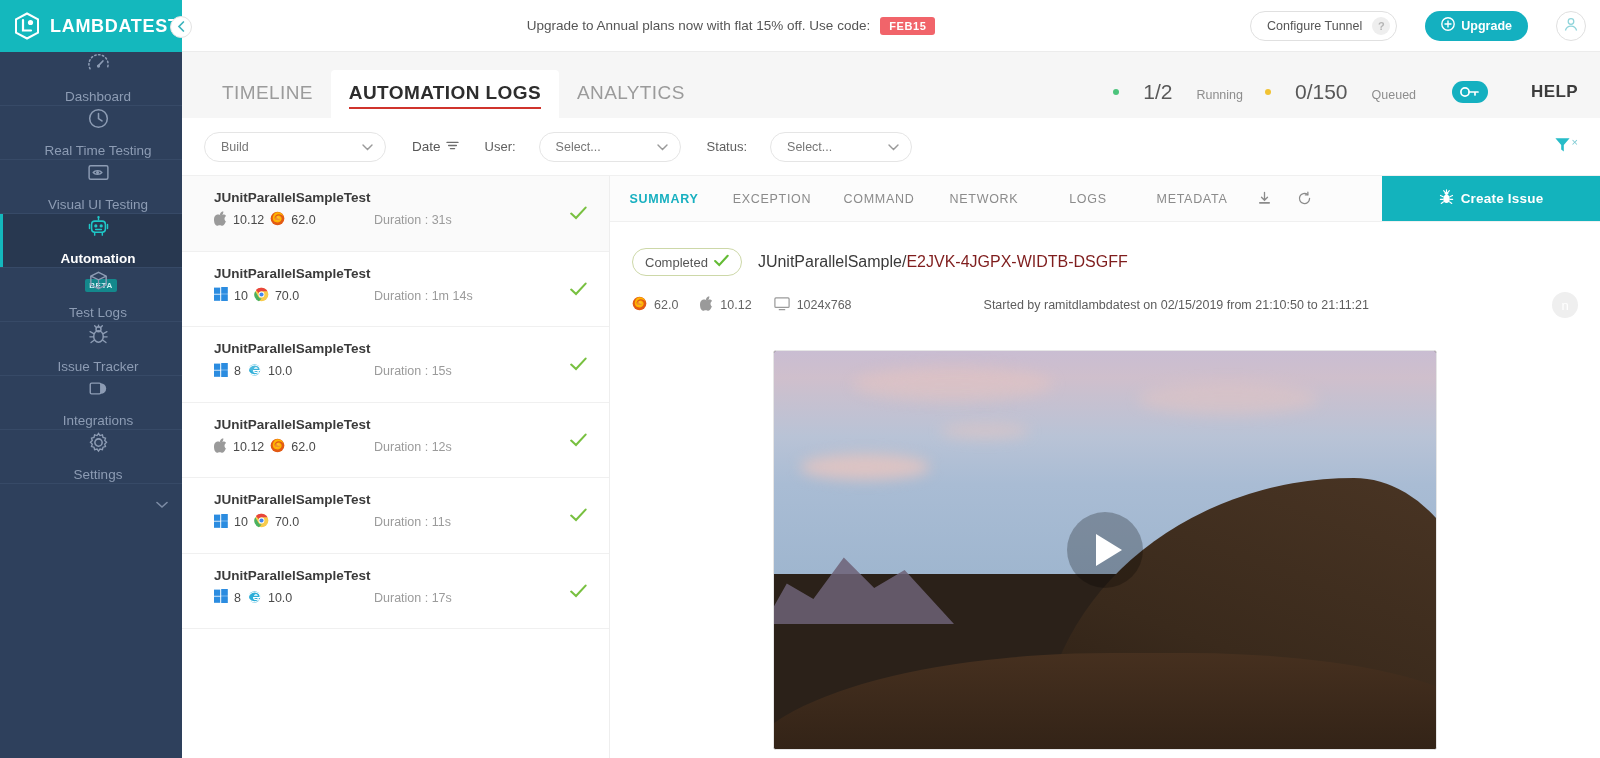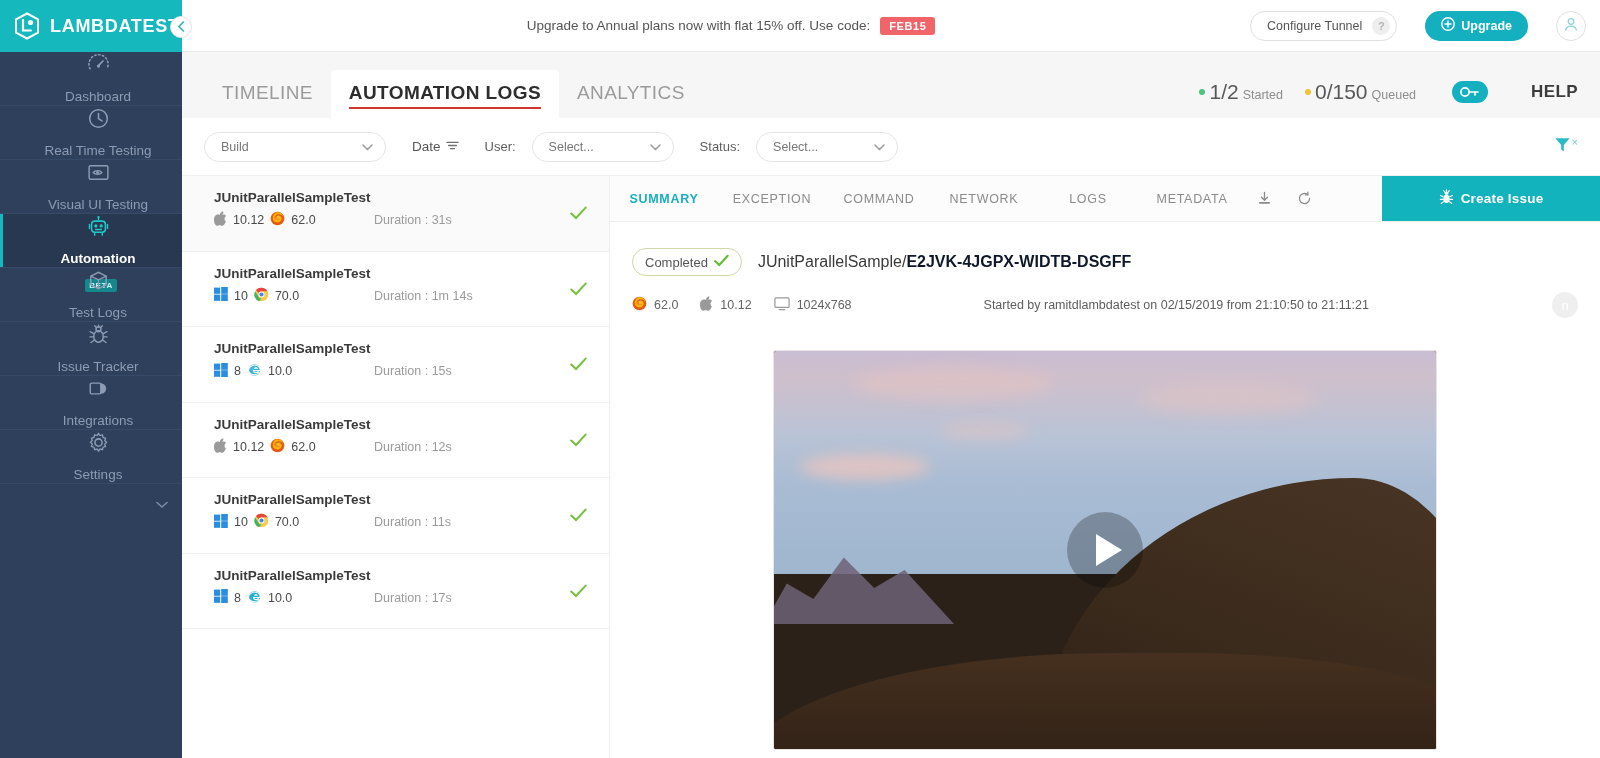--- a/index.html
+++ b/index.html
@@ -87,42 +87,42 @@
     cursor: pointer; position: relative;
   }
   .tab.active {
     color: #2d2d2d; font-weight: bold; background: #fff; border-top-left-radius: 4px;
     border-top-right-radius: 4px;
   }
   .tab.active::after {
     content: ""; position: absolute; left: 18px; right: 18px; bottom: 9px; height: 2.5px; background: #d0342c;
   }
   .status-right { margin-left: auto; display: flex; align-items: center; gap: 22px; padding-bottom: 14px; }
-  .stat { display: flex; align-items: baseline; gap: 4px; }
+  .stat { display: flex; align-items: baseline; gap: 24px; }
   .stat-dot { width: 6px; height: 6px; border-radius: 50%; position: relative; top: -4px; }
   .stat-num { font-size: 21px; color: #585858; }
   .stat-word { font-size: 12.5px; color: #8d8d8d; }
   .toggle-pill {
     width: 36px; height: 22px; border-radius: 11px; background: #14b0c0; position: relative;
     cursor: pointer; margin-left: 14px;
   }
   .help-label { font-size: 17px; font-weight: bold; color: #3c3c3c; letter-spacing: 0.4px; cursor: pointer; padding-left: 21px; }
 
   
   .filterbar {
     background: #fff; height: 58px; display: flex; align-items: center; gap: 0;
     padding: 0 22px; border-bottom: 1px solid #f0f0f0;
   }
   .select-box {
     height: 30px; min-width: 182px; border: 1px solid #e5e5e5; border-radius: 15px;
     background: #fff; display: flex; align-items: center; padding: 0 12px 0 16px;
     font-size: 12.5px; color: #777; cursor: pointer;
   }
   .select-box .sel-val { flex: 1; }
-  .filter-group { display: flex; align-items: center; gap: 16px; }
+  .filter-group { display: flex; align-items: center; gap: 23px; }
   .filter-label { font-size: 13px; color: #606060; }
   .date-sort { display: flex; align-items: center; gap: 5px; font-size: 13.5px; color: #575757; cursor: pointer; margin: 0 26px; }
   .spacer { flex: 1; }
   .funnel-clear { display: flex; align-items: flex-start; gap: 1px; cursor: pointer; }
 
   
   .content { flex: 1; display: flex; min-height: 0; background: #f6f6f6; }
 
   
   .testlist {
@@ -159,21 +159,21 @@
     justify-content: center; gap: 7px; width: 218px; font-size: 13.5px; font-weight: bold;
     cursor: pointer; letter-spacing: 0.2px;
   }
   .detail-body { padding: 26px 0 0 0; flex: 1; overflow: hidden; }
   .status-row { display: flex; align-items: center; gap: 16px; padding: 0 22px 0 22px; }
   .completed-pill {
     border: 1px solid #cdd8a8; border-radius: 15px; height: 28px; display: flex; align-items: center;
     gap: 6px; padding: 0 12px; font-size: 13px; color: #555;
   }
   .build-title { font-size: 16px; color: #3a3a3a; }
-  .build-title .sid { color: #0f172a; font-weight: bold; }
+  .build-title .sid { color: #7f1d1d; }
   .info-row {
     display: flex; align-items: center; padding: 16px 22px 0 22px; font-size: 12.5px; color: #646464;
   }
   .info-env { display: flex; align-items: center; gap: 8px; }
   .info-env .grp { display: flex; align-items: center; gap: 7px; margin-right: 14px; }
   .started-by { margin-left: 118px; font-size: 12.5px; color: #5d5d5d; }
   .n-badge {
     margin-left: auto; width: 26px; height: 26px; border-radius: 50%; background: #efefef;
     color: #fff; font-size: 13px; display: flex; align-items: center; justify-content: center;
   }
@@ -390,21 +390,21 @@
     <div class="tabsbar">
       <div class="tabs">
         <div class="tab">TIMELINE</div>
         <div class="tab active">AUTOMATION LOGS</div>
         <div class="tab">ANALYTICS</div>
       </div>
       <div class="status-right">
         <div class="stat">
           <span class="stat-dot" style="background:#4cc47c"></span>
           <span class="stat-num">1/2</span>
-          <span class="stat-word">Started</span>
+          <span class="stat-word">Running</span>
         </div>
         <div class="stat">
           <span class="stat-dot" style="background:#f1c232"></span>
           <span class="stat-num">0/150</span>
           <span class="stat-word">Queued</span>
         </div>
         <div class="toggle-pill">
           <svg width="36" height="22" viewBox="0 0 36 22">
               <circle cx="13" cy="11" r="4.1" fill="none" stroke="#fff" stroke-width="1.7"></circle>
               <path d="M17 11 L26 11 M23 11 L23 14" stroke="#fff" stroke-width="1.7" stroke-linecap="round"></path>

